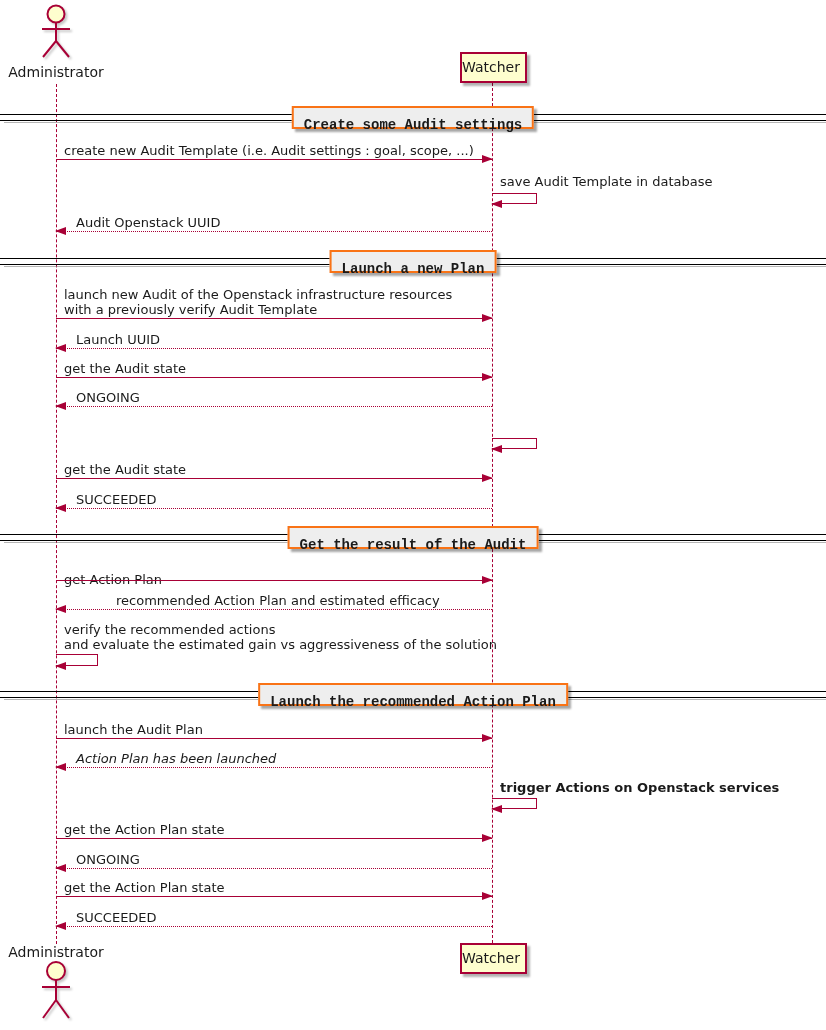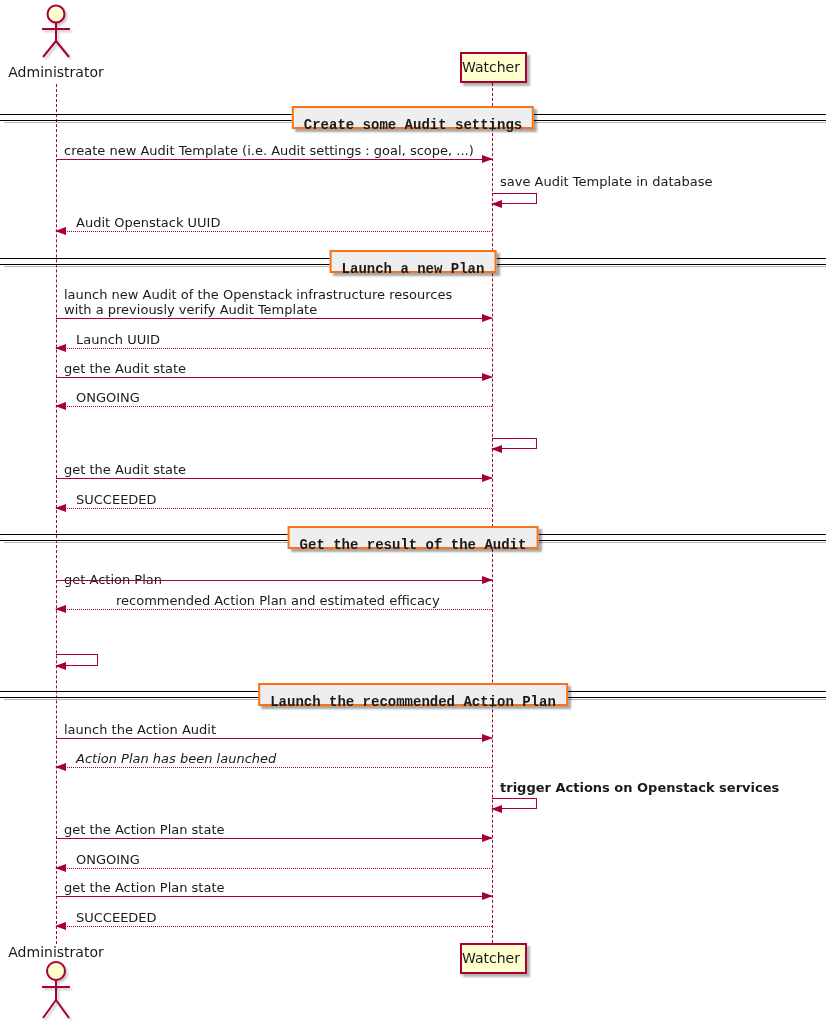--- a/index.html
+++ b/index.html
@@ -147,32 +147,34 @@
   <div class="msg-label" style="left:64px;top:572px;">get Action Plan</div>
   <div class="arrow solid" style="top:580px;">
       <i class="head right"></i>
     </div>
 
   <div class="msg-label" style="left:76px;top:593px;margin-left:40px;">recommended Action Plan and estimated efficacy</div>
   <div class="arrow return" style="top:609px;">
       <i class="head left"></i>
     </div>
 
+  <div class="msg-label" style="left:64px;top:622px;">verify the recommended actions
+and evaluate the estimated gain vs aggressiveness of the solution</div>
   <div class="self-loop" style="left:56px;top:654px;width:42px;height:12px;">
       <i class="head left"></i>
     </div>
 
   <div class="divider" style="top:694px;">
     <div class="dl l1"></div>
     <div class="dl l2"></div>
     <div class="dl sh"></div>
     <div class="divider-box">Launch the recommended Action Plan</div>
   </div>
 
-  <div class="msg-label" style="left:64px;top:722px;">launch the Action Audit</div>
+  <div class="msg-label" style="left:64px;top:722px;">launch the Audit Plan</div>
   <div class="arrow solid" style="top:738px;">
       <i class="head right"></i>
     </div>
 
   <div class="msg-label" style="left:76px;top:751px;font-style:italic;">Action Plan has been launched</div>
   <div class="arrow return" style="top:767px;">
       <i class="head left"></i>
     </div>
 
   <div class="msg-label" style="left:500px;top:780px;font-weight:bold;">trigger Actions on Openstack services</div>

